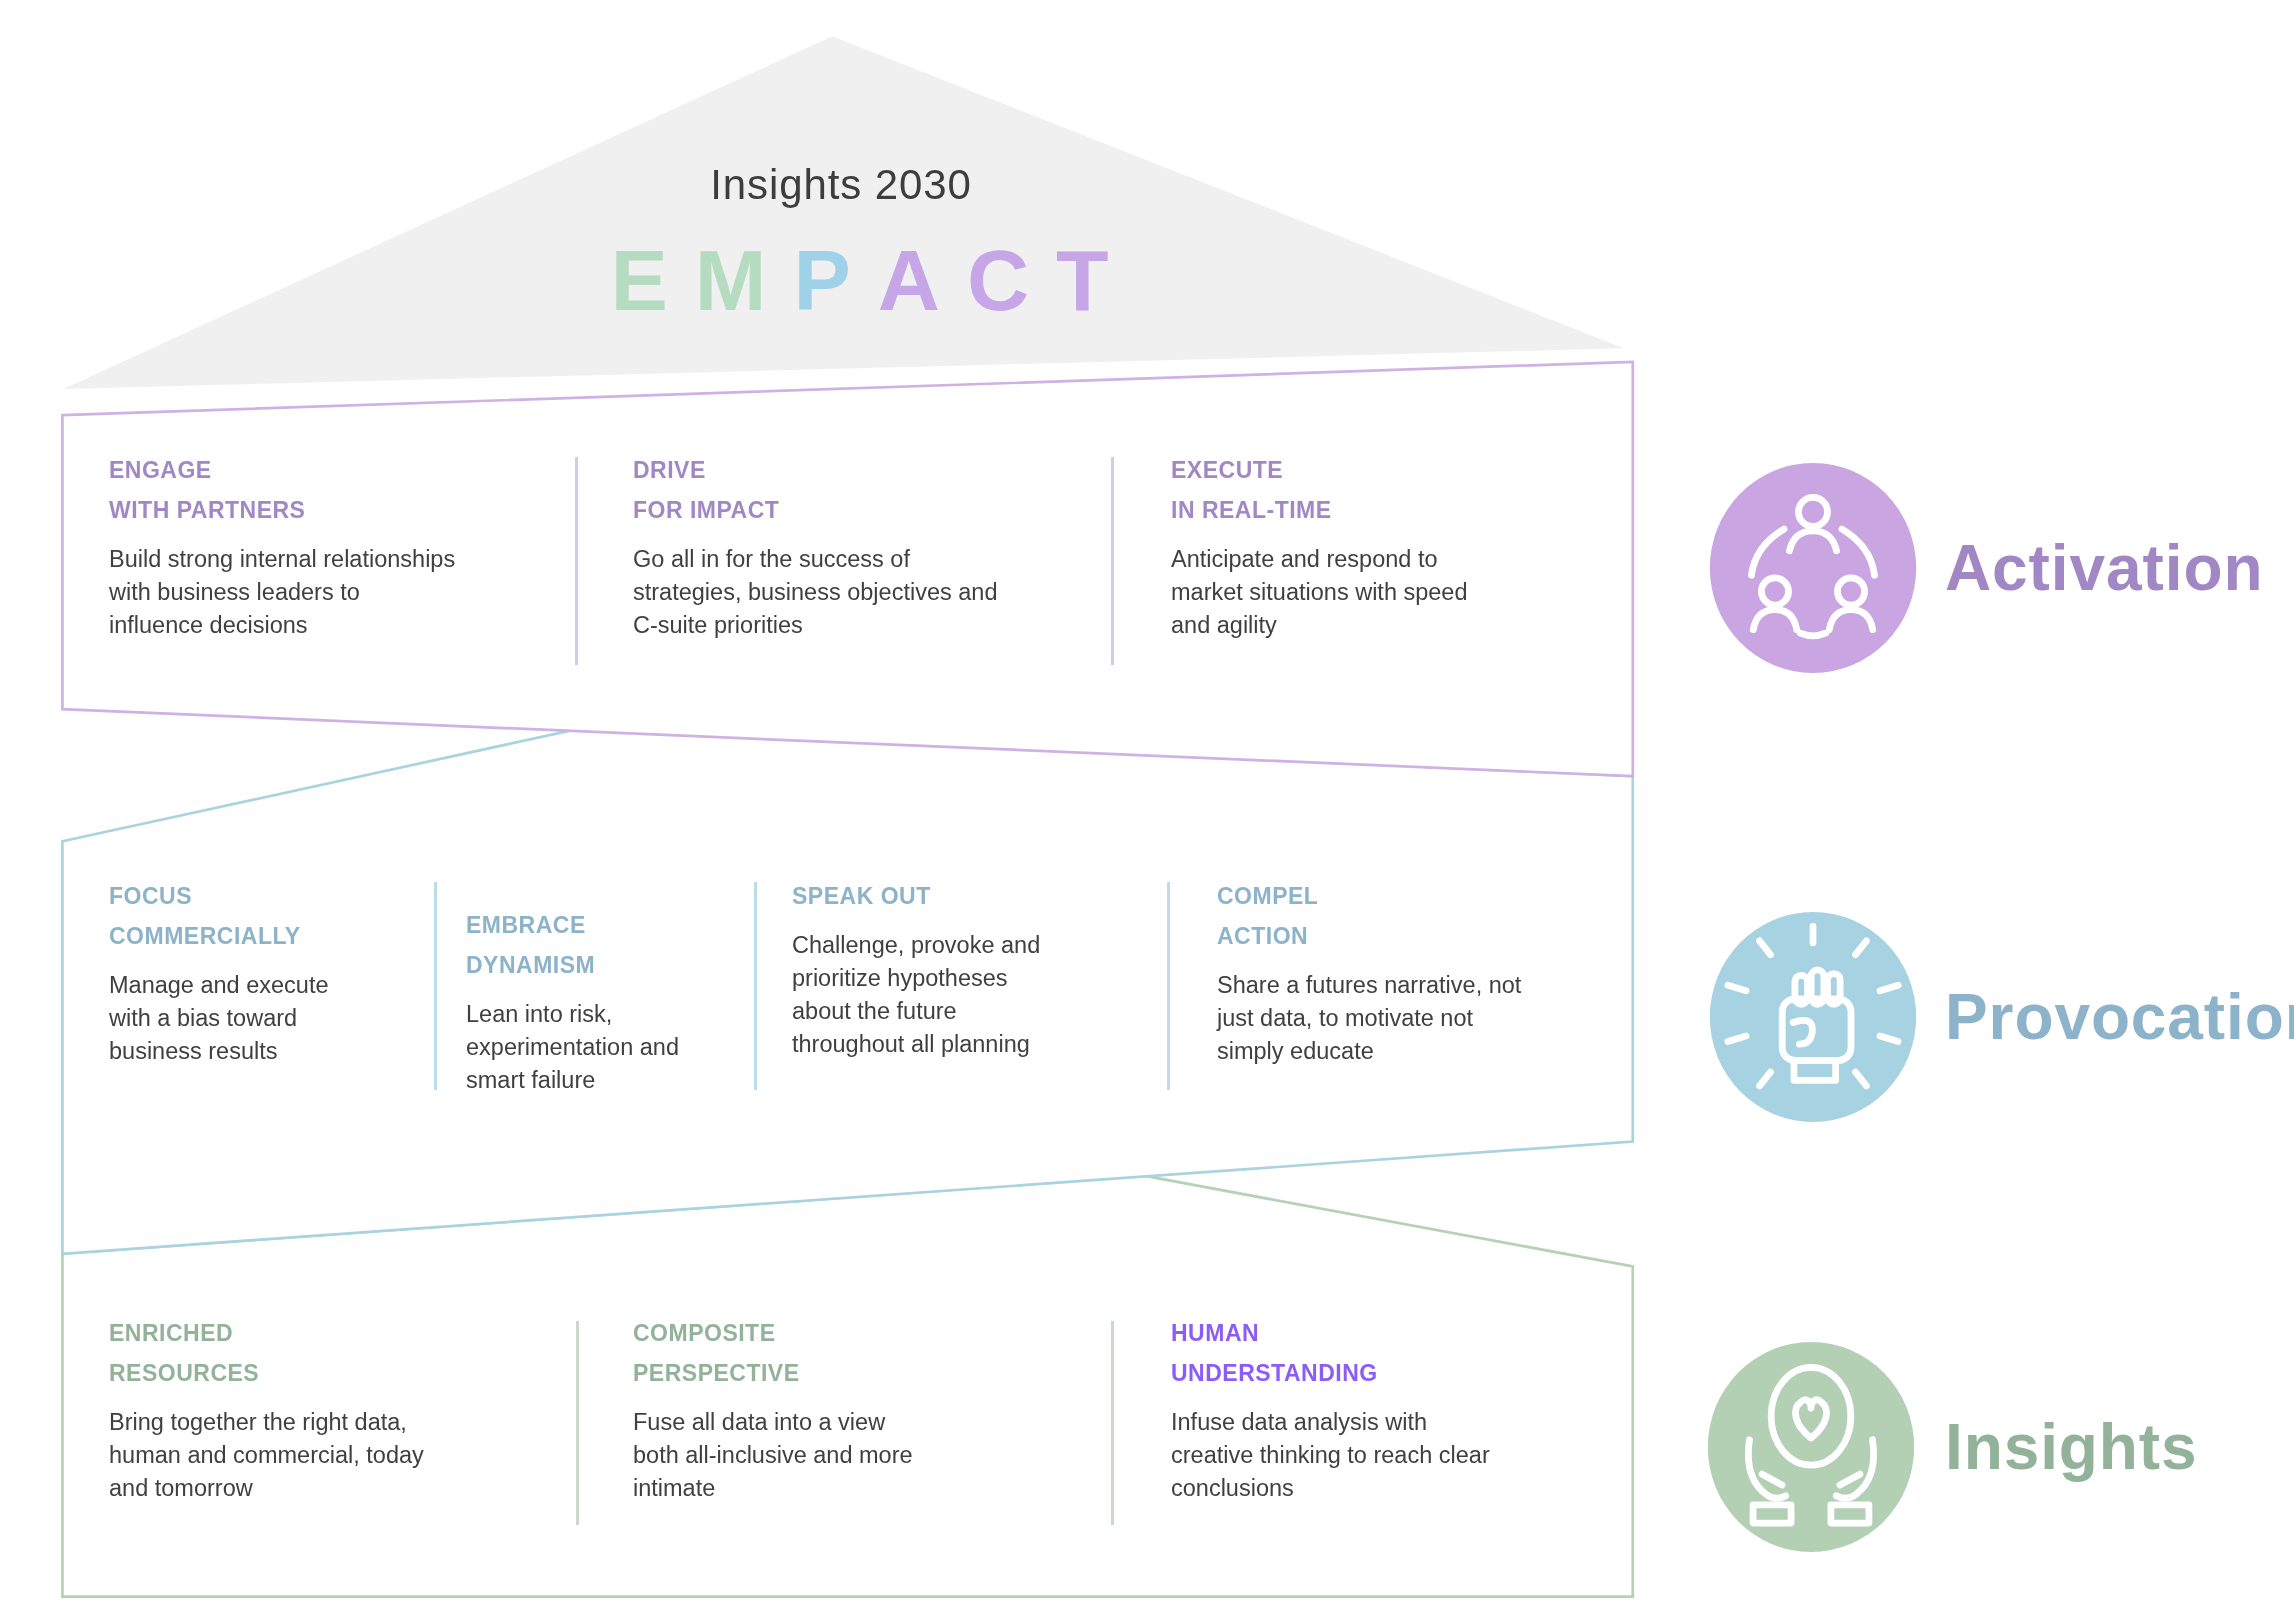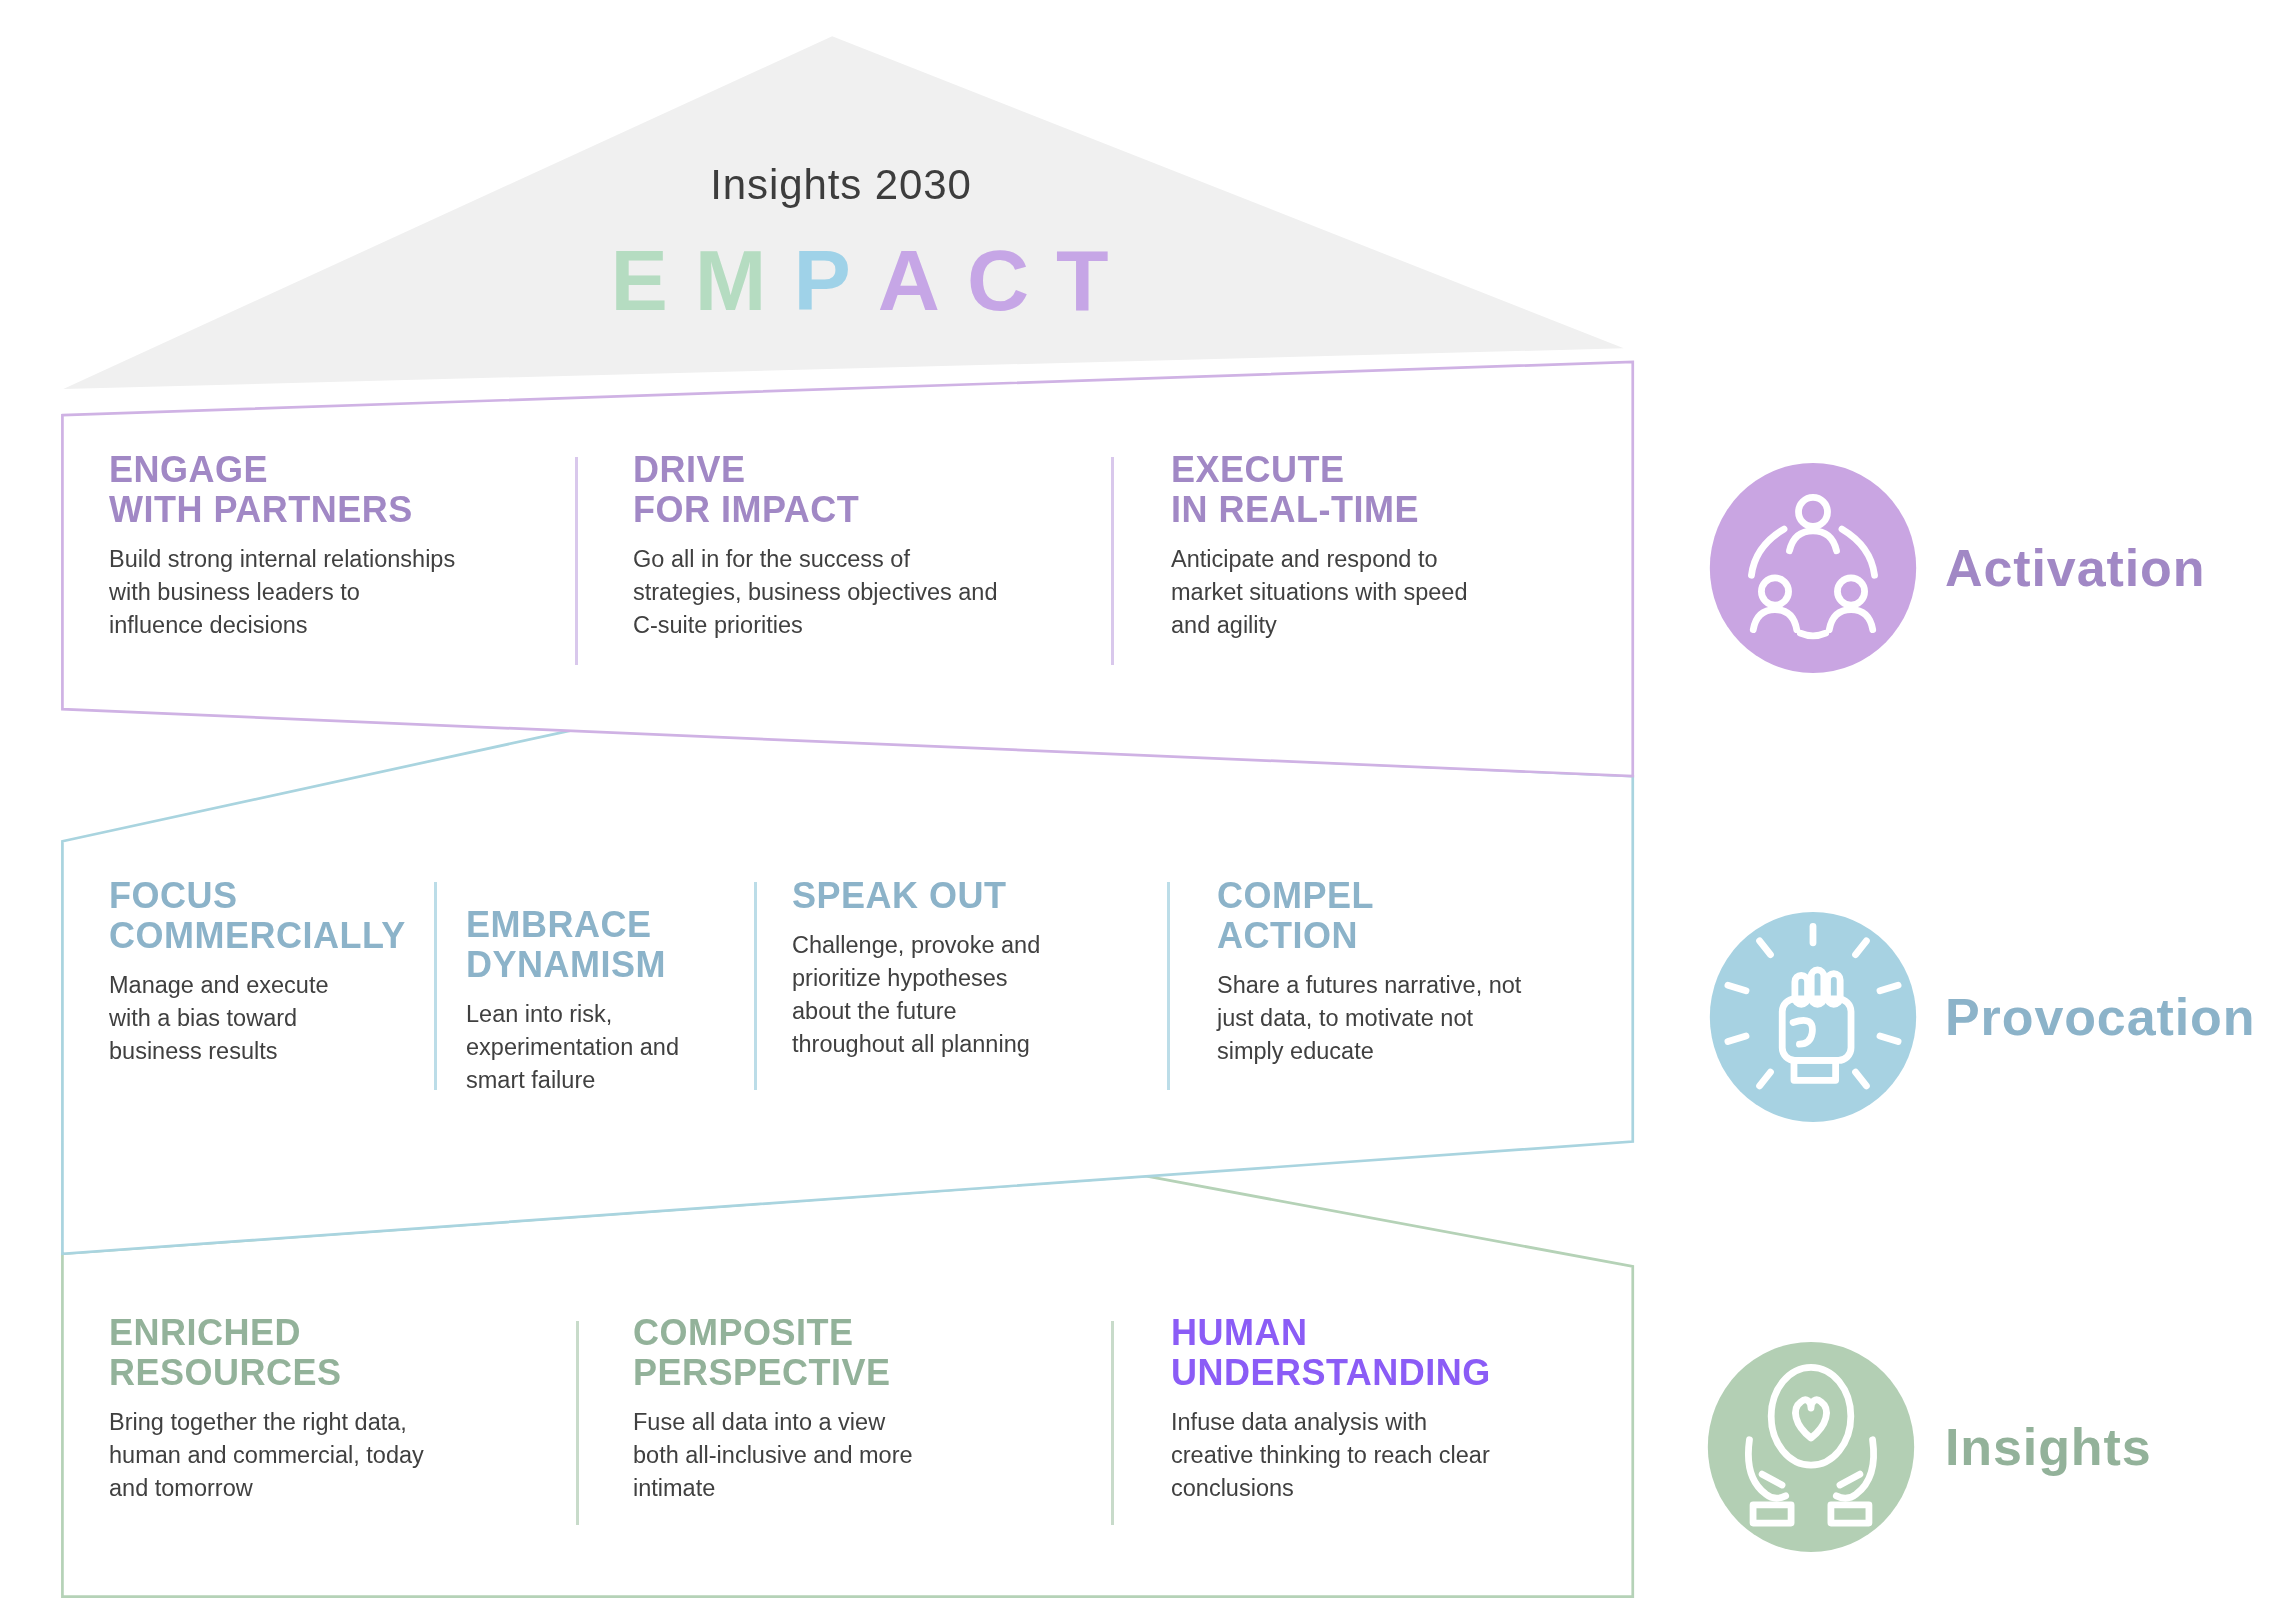--- a/index.html
+++ b/index.html
@@ -4,29 +4,29 @@
 <style>
   html,body{margin:0;padding:0;background:#ffffff;}
   body{width:2294px;height:1612px;position:relative;font-family:"Liberation Sans",sans-serif;overflow:hidden;}
   #stage{position:absolute;inset:0;}
   #shapes{position:absolute;left:0;top:0;z-index:0;}
   .abs{position:absolute;z-index:2;}
   .page-title{font-size:42px;font-weight:500;color:#3d3d3d;text-align:center;letter-spacing:0.9px;}
   .wordmark{display:flex;justify-content:center;gap:27px;}
   .wordmark span{font-size:86px;font-weight:700;line-height:1;}
   .col{display:flex;flex-direction:column;}
-  .col-heading{font-size:36px;font-weight:700;line-height:40px;letter-spacing:0.5px;white-space:pre-line;margin:0 0 12.7px 0;}
+  .col-heading{font-size:23px;font-weight:700;line-height:40px;letter-spacing:0.5px;white-space:pre-line;margin:0 0 12.7px 0;}
   .col-body{font-size:23.5px;font-weight:400;line-height:33px;color:#404040;white-space:pre-line;}
   .divider{position:absolute;width:2.7px;z-index:1;}
   .div-purple{background:#d9c8ec;}
   .div-blue{background:#bcdde8;}
   .div-green{background:#c8dbca;}
   .badge{position:absolute;z-index:2;}
   .badge svg{display:block;}
-  .badge-label{position:absolute;z-index:2;font-size:52px;font-weight:700;letter-spacing:0.9px;line-height:58px;}
+  .badge-label{position:absolute;z-index:2;font-size:64px;font-weight:700;letter-spacing:0.9px;line-height:58px;}
   .icon-stroke{stroke:#ffffff;stroke-width:7.5;fill:none;stroke-linecap:round;stroke-linejoin:round;}
 </style>
 </head>
 <body>
 
 <div id="stage">
 
   <svg id="shapes" width="2294" height="1612" viewBox="0 0 2536 1782">
     <polygon points="70,430 920,40 1795,385" fill="#f0f0f0"></polygon>
     <polygon points="69,1386 1266,1300 1805,1400 1805,1765 69,1765" fill="#ffffff" stroke="#b5d2b7" stroke-width="3"></polygon>

